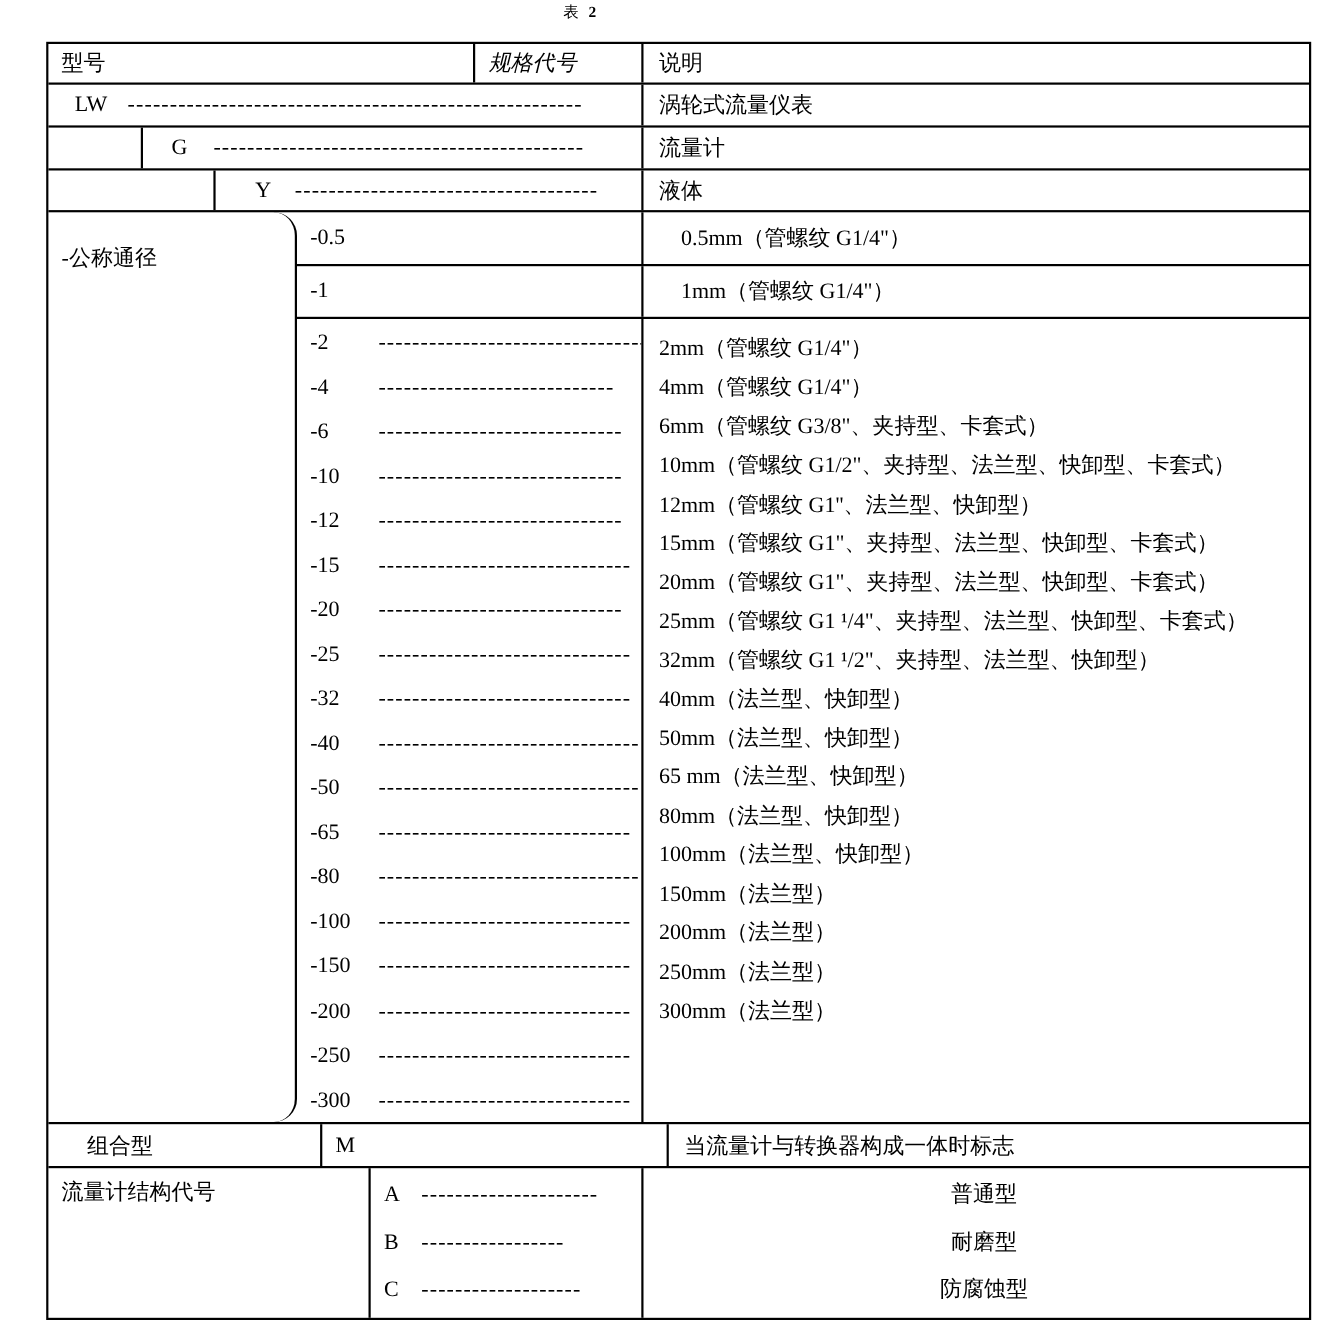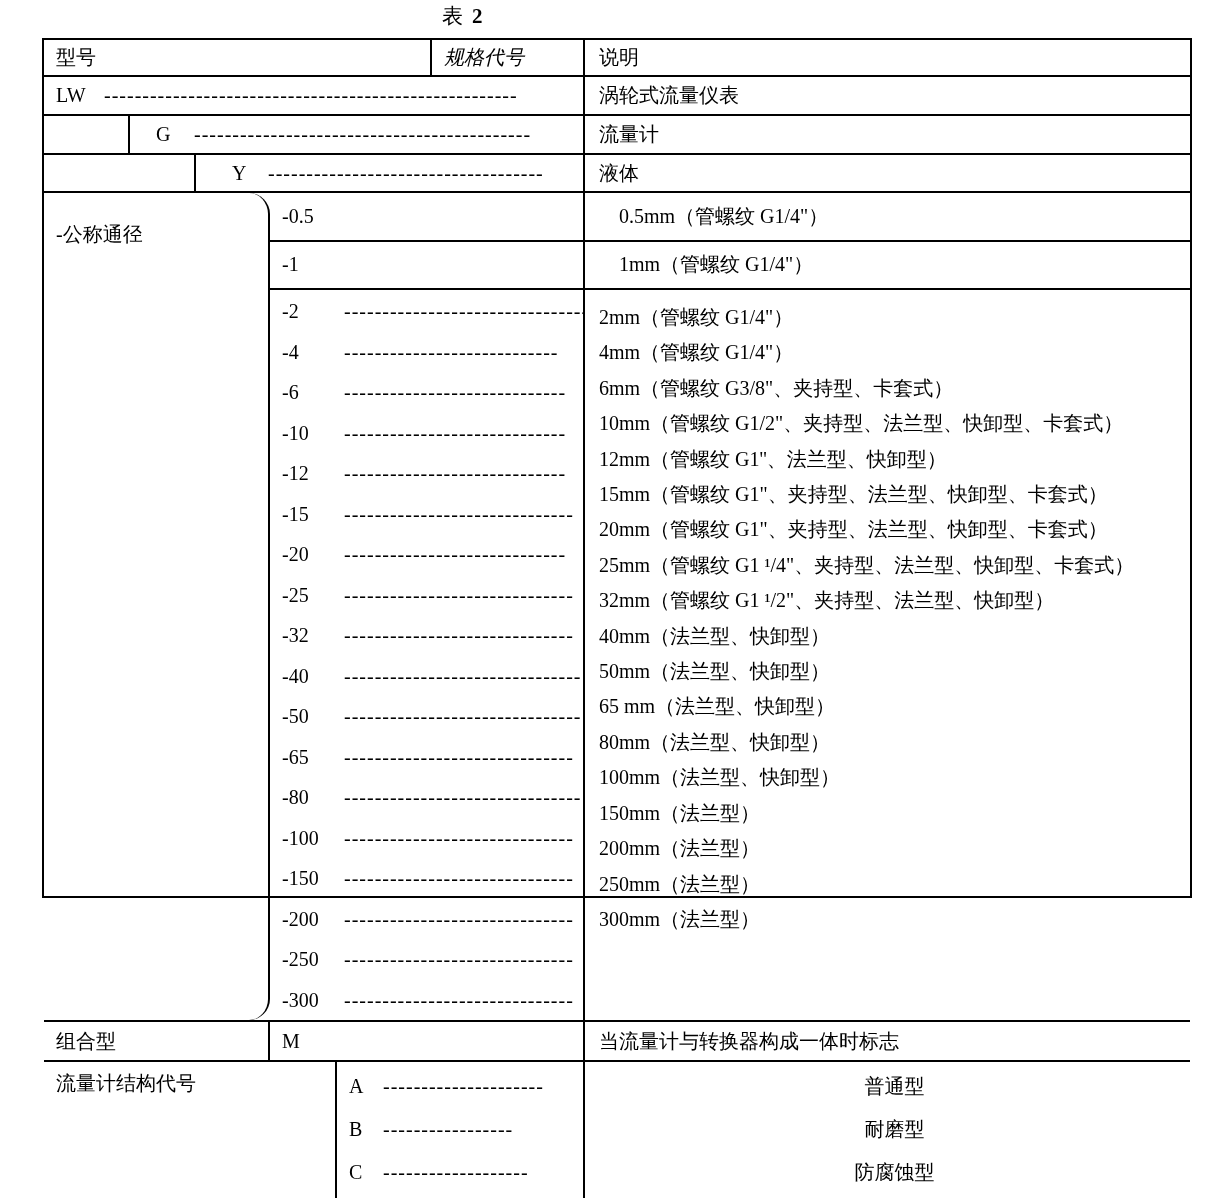--- a/index.html
+++ b/index.html
@@ -4,53 +4,53 @@
 <style>
   * { box-sizing: border-box; }
   html,body { margin:0; padding:0; }
   body {
     width:1216px; height:1202px; background:#ffffff; color:#000;
     font-family:"Liberation Serif","DejaVu Serif",serif;
     font-size:20px; position:relative; overflow:hidden;
   }
   .title {
     position:absolute; top:2px; left:442px; width:170px;
-    font-size:21px;
+    text-align:center; font-size:14px;
   }
   .title .num { font-weight:bold; margin-left:9px; }
   .tbl {
-    position:absolute; left:42px; top:38px; width:1150px; height:860px;
+    position:absolute; left:42px; top:38px; width:1150px; height:1162px;
     border:2px solid #000;
   }
   .row { display:flex; width:1146px; }
   .bb { border-bottom:2px solid #000; }
   .br { border-right:2px solid #000; }
   .cell { flex:none; overflow:hidden; white-space:nowrap; }
   .vc { display:flex; align-items:center; }
 
   .r-header { height:37px; }
   .r-lw { height:39px; }
   .r-g { height:39px; }
   .r-y { height:38px; }
   .r-band { height:829px; }
-  .r-m { height:40px; }
+  .r-m { height:40px;padding-left:23px; }
   .r-struct { height:136px; }
 
   .h-model { width:388px; padding-left:12px; }
   .h-spec  { width:153px; padding-left:12px;font-style:italic; }
   .w-desc  { width:605px; padding-left:14px; }
 
   .lw-cell { width:541px; padding-left:12px; }
   .g-empty { width:86px; }
   .g-cell  { width:455px; padding-left:26px; }
   .y-empty { width:152px; }
   .y-cell  { width:389px; padding-left:36px; }
 
   .code-lead { display:inline-block; }
-  .lw-code { min-width:48px; }
+  .lw-code { min-width:48px;margin-left:12px; }
   .g-code  { min-width:38px; }
   .y-code  { min-width:36px; }
   .dash { letter-spacing:1px; }
 
   .diam-label { width:226px; padding:28px 0 0 12px;border-radius:21px; }
   .band-right { width:920px; display:flex; flex-direction:column; }
   .subrow { display:flex; width:920px; }
   .sub-single { height:49px;gap:20px; }
   .sub-big { height:731px; }
   .d-code { width:315px; padding-left:12px; }

